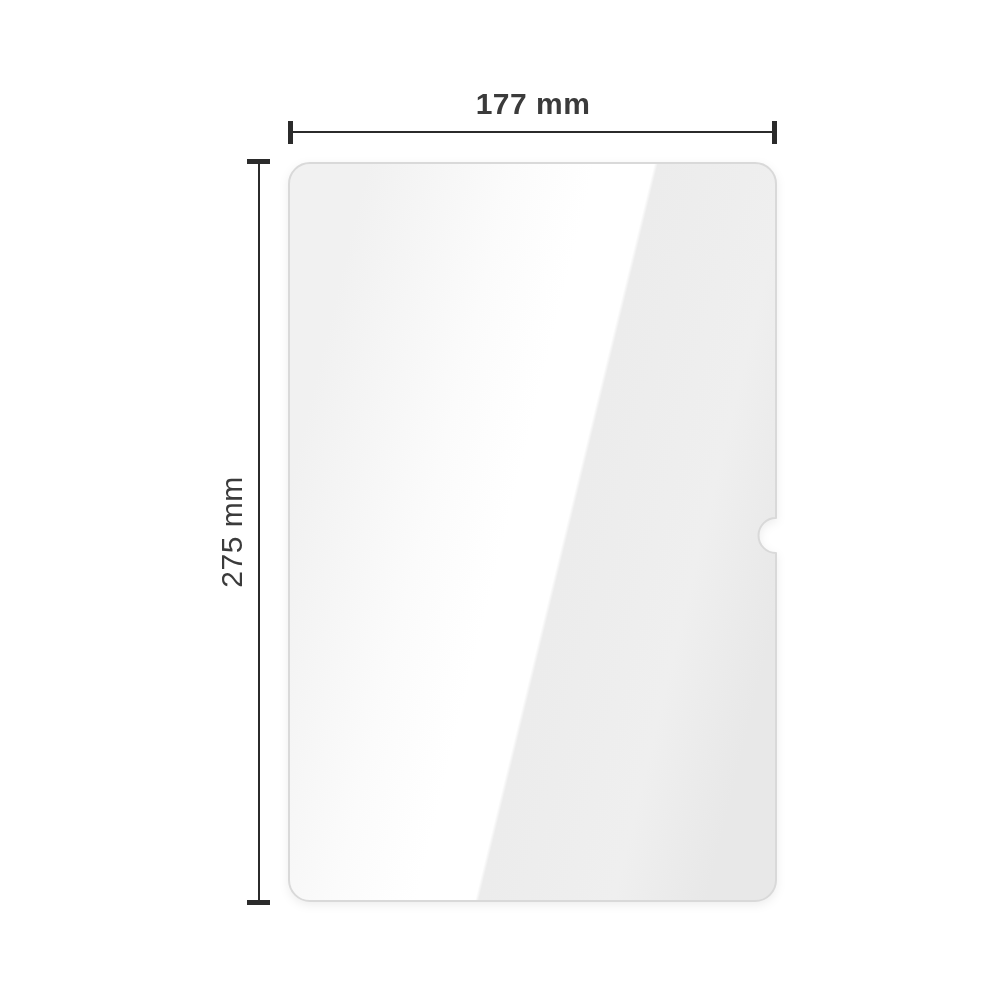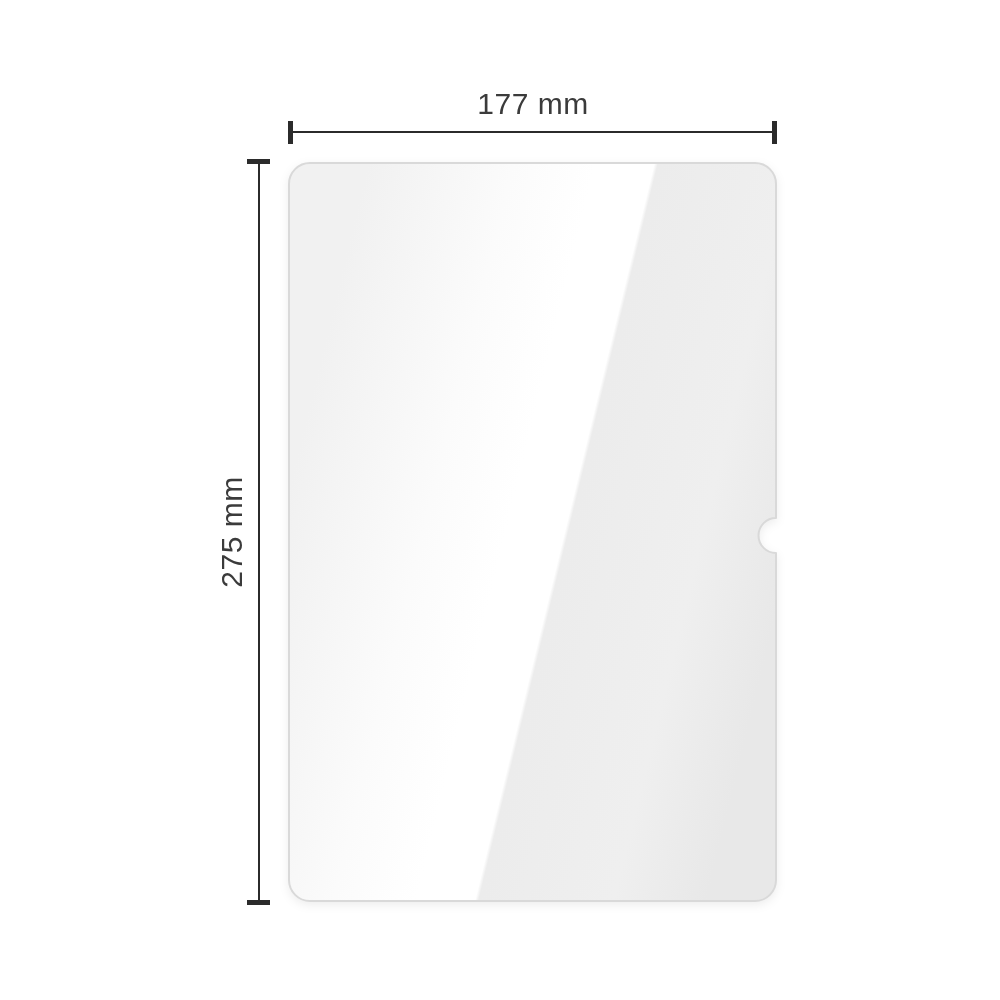--- a/index.html
+++ b/index.html
@@ -49,20 +49,21 @@
     position: absolute;
     color: #3b3b3b;
     font-size: 30px;
     line-height: 1;
     white-space: nowrap;
     letter-spacing: 0.5px;
   }
   .width-label {
     left: 533px; top: 89px;
     transform: translateX(-50%);
+    font-weight: bold;
   }
   .height-label {
     left: 232px; top: 532px;
     transform: translate(-50%, -50%) rotate(-90deg);
   }
 
   
   .glass-wrap {
     position: absolute;
     left: 288px; top: 162px;

